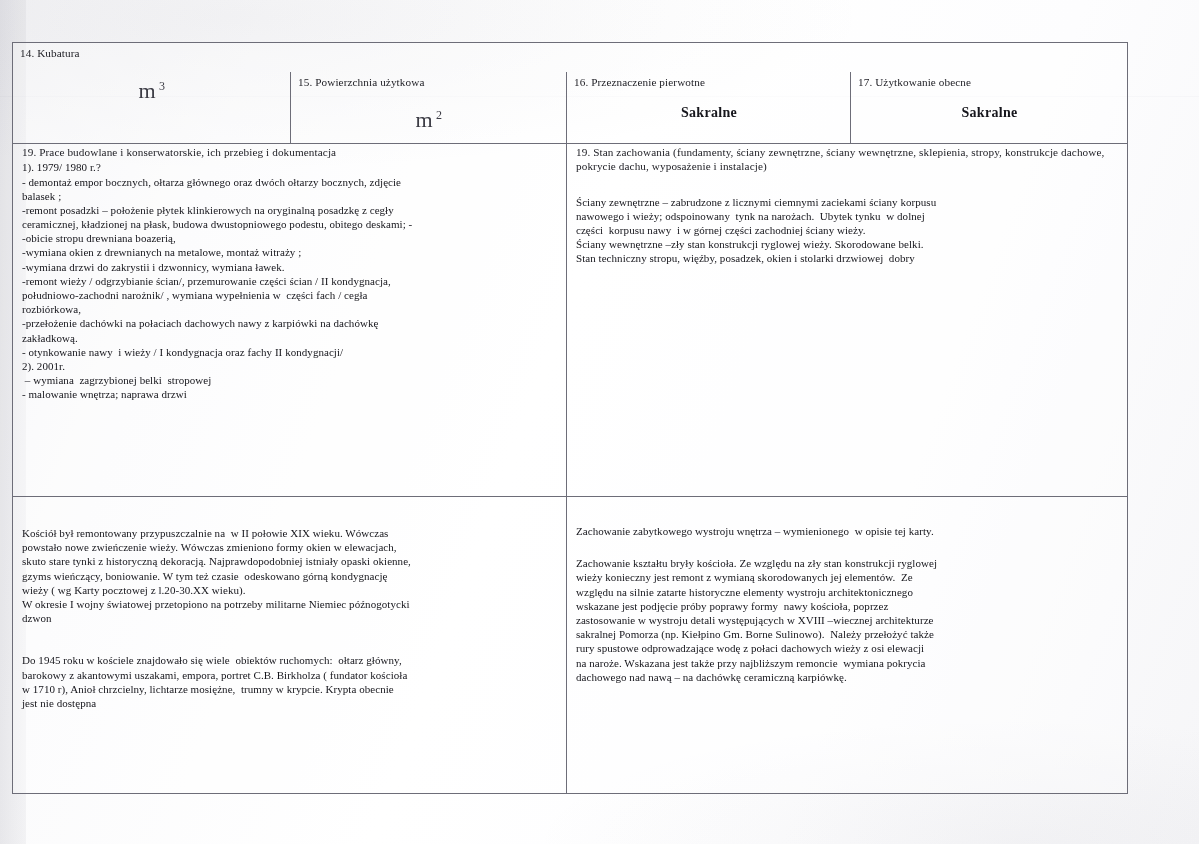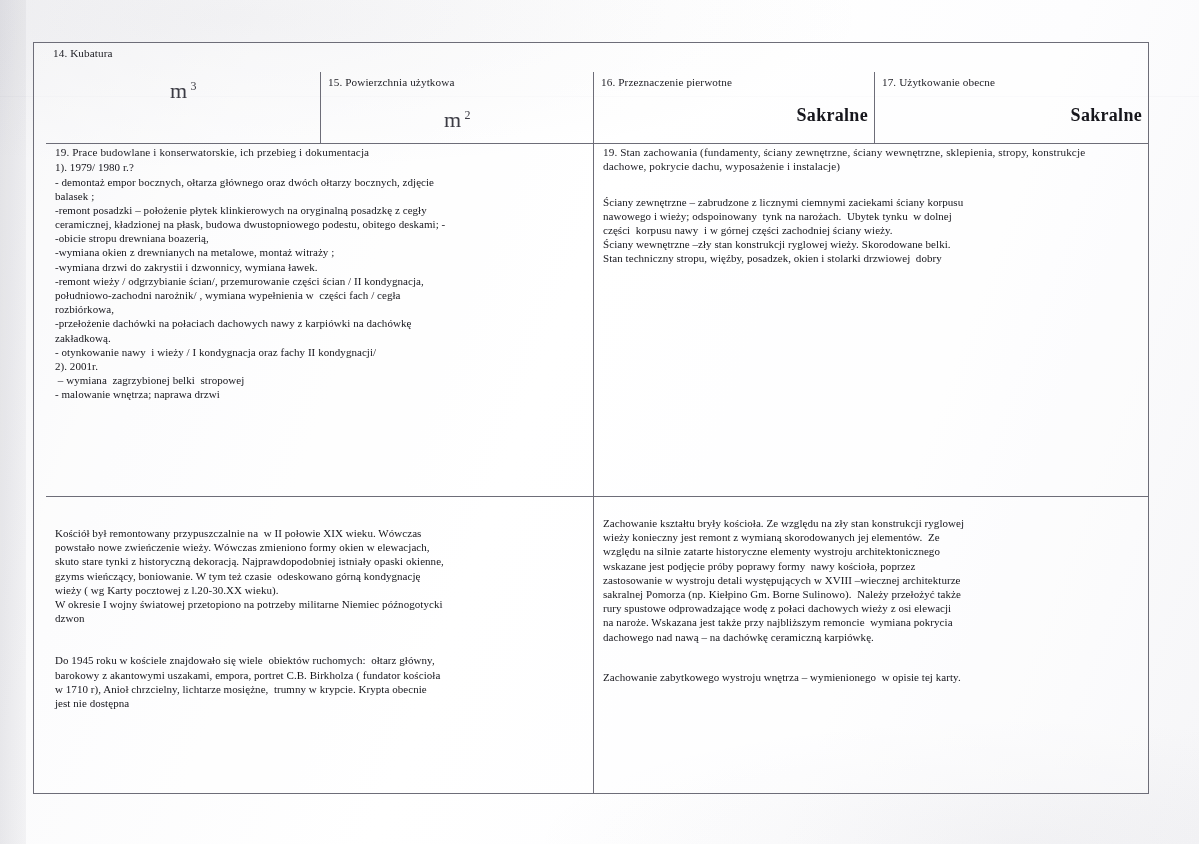--- a/index.html
+++ b/index.html
@@ -30,28 +30,27 @@
     background:
       radial-gradient(ellipse 900px 220px at 20% 2%, rgba(120,120,135,0.07), rgba(0,0,0,0) 70%),
       radial-gradient(ellipse 700px 180px at 85% 100%, rgba(120,120,135,0.06), rgba(0,0,0,0) 70%),
       linear-gradient(90deg, rgba(140,140,155,0.10) 0px, rgba(0,0,0,0) 26px);
     pointer-events: none;
   }
 
   
   #form-table {
     position: absolute;
-    left: 33px;
+    left: 12px;
     top: 42px;
     width: 1116px;
     height: 752px;
     border: 1px solid #6d6d78;
     box-sizing: border-box;
     background: rgba(255,255,255,0.35);
-    padding-left: 12px;
   }
 
   .row {
     display: flex;
     box-sizing: border-box;
   }
   .row-top {
     height: 101px;
     border-bottom: 1px solid #6d6d78;
   }
@@ -97,23 +96,23 @@
     color: #3b3b44;
     letter-spacing: 0.5px;
   }
   .unit-value sup {
     font-size: 12px;
     margin-left: 3px;
     vertical-align: super;
   }
 
   .purpose-value {
-    text-align: right;
+    text-align: center;
     margin-top: 16px;
-    font-size: 18px;
+    font-size: 14px;
     font-weight: bold;
     color: #16161c;
     letter-spacing: 0.3px;
   }
 
   .body-text {
     font-size: 11px;
     line-height: 1.29;
     color: #15151b;
     white-space: pre-wrap;
@@ -231,29 +230,29 @@
 dzwon</div>
           <div class="body-text" id="hist-para-2">Do 1945 roku w kościele znajdowało się wiele  obiektów ruchomych:  ołtarz główny,
 barokowy z akantowymi uszakami, empora, portret C.B. Birkholza ( fundator kościoła
 w 1710 r), Anioł chrzcielny, lichtarze mosiężne,  trumny w krypcie. Krypta obecnie
 jest nie dostępna</div>
         </div>
       </div>
 
       <div class="col-right" style="border-top:1px solid #6d6d78;">
         <div class="pad-l">
+          <div class="body-text" id="sec20-body-2">Zachowanie zabytkowego wystroju wnętrza – wymienionego  w opisie tej karty.</div>
           <div class="body-text" id="sec20-body">Zachowanie kształtu bryły kościoła. Ze względu na zły stan konstrukcji ryglowej
 wieży konieczny jest remont z wymianą skorodowanych jej elementów.  Ze
 względu na silnie zatarte historyczne elementy wystroju architektonicznego
 wskazane jest podjęcie próby poprawy formy  nawy kościoła, poprzez
 zastosowanie w wystroju detali występujących w XVIII –wiecznej architekturze
 sakralnej Pomorza (np. Kiełpino Gm. Borne Sulinowo).  Należy przełożyć także
 rury spustowe odprowadzające wodę z połaci dachowych wieży z osi elewacji
 na naroże. Wskazana jest także przy najbliższym remoncie  wymiana pokrycia
 dachowego nad nawą – na dachówkę ceramiczną karpiówkę.</div>
-          <div class="body-text" id="sec20-body-2">Zachowanie zabytkowego wystroju wnętrza – wymienionego  w opisie tej karty.</div>
         </div>
       </div>
 
     </div>
 
   </div>
 </div>
 
 </body></html>

